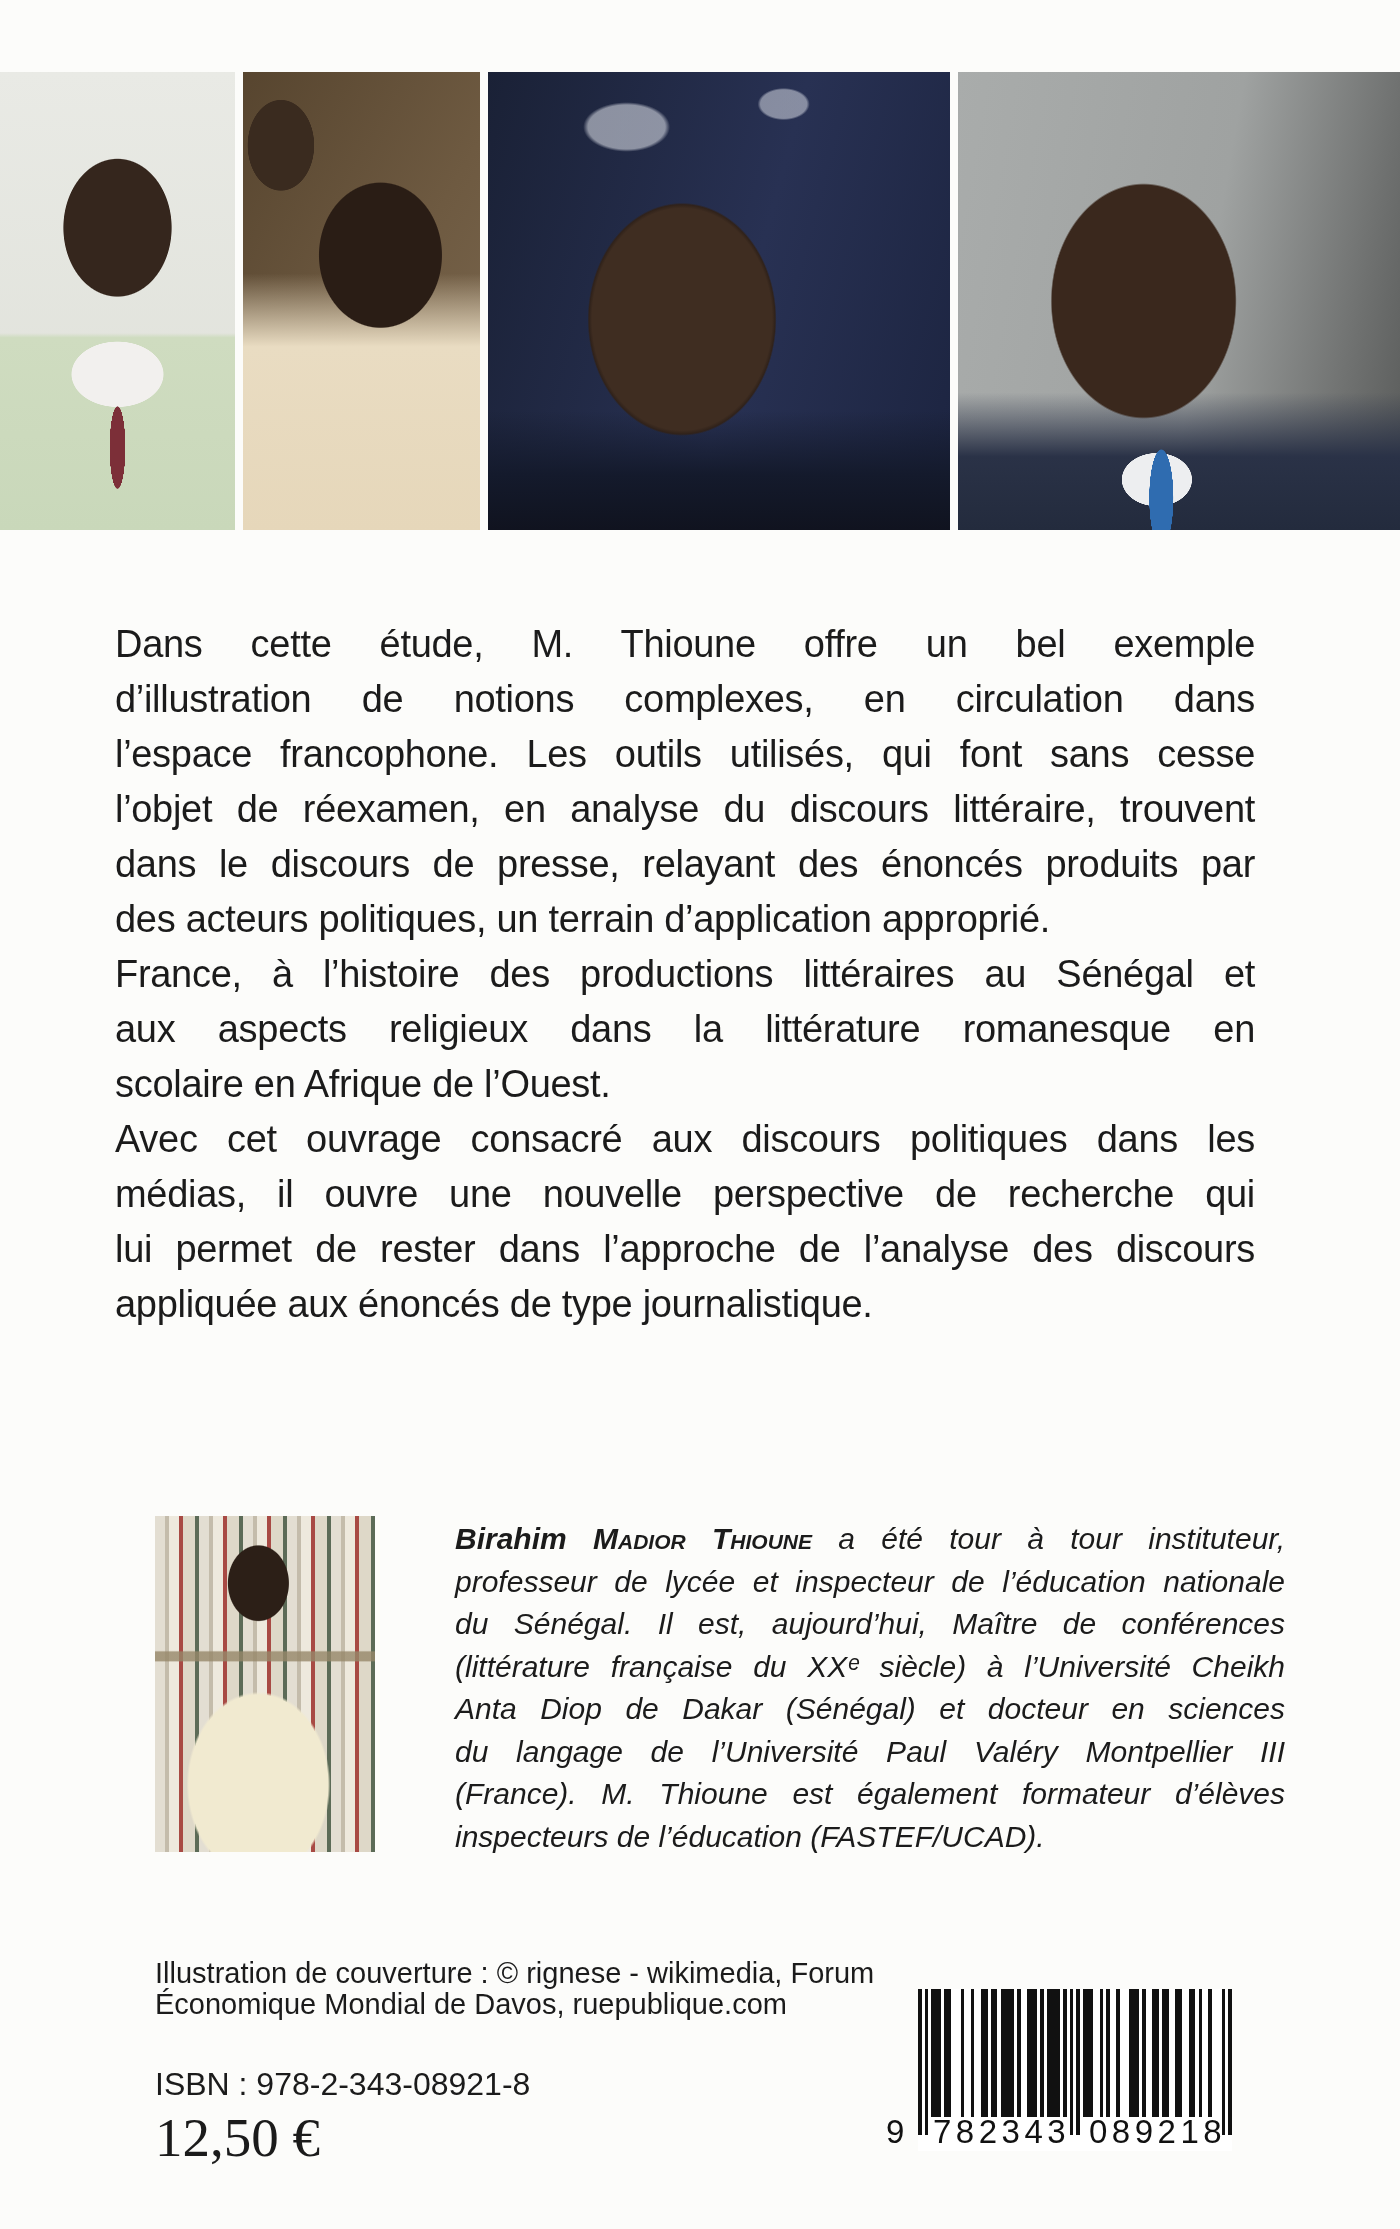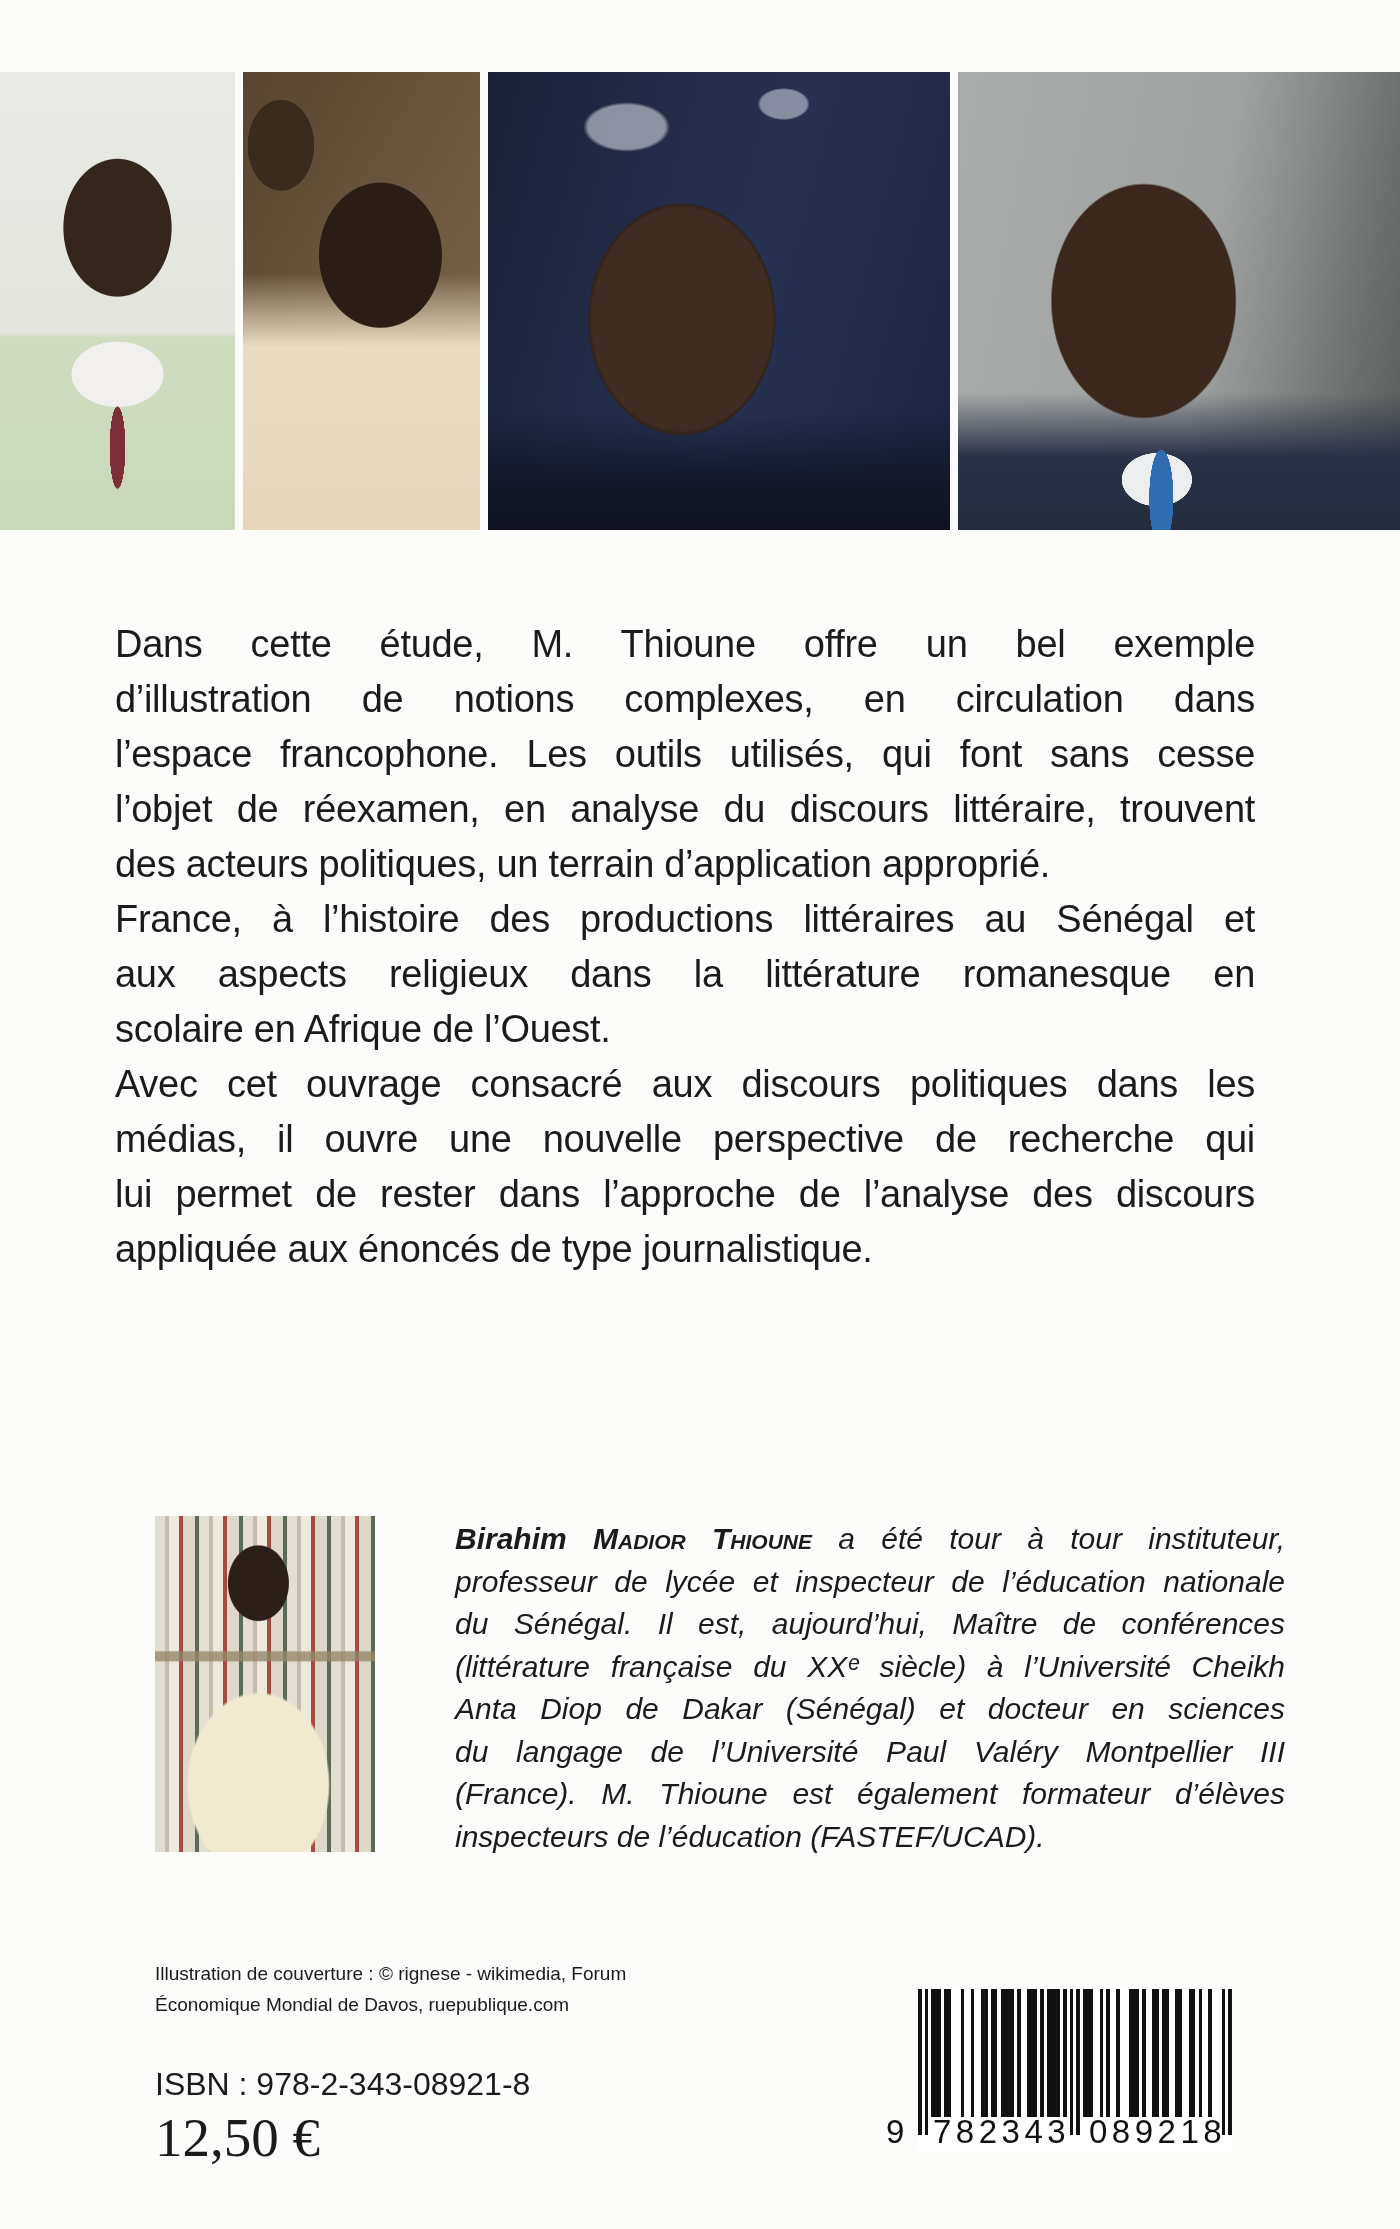--- a/index.html
+++ b/index.html
@@ -40,21 +40,21 @@
   .bio-photo{position:absolute;left:155px;top:1516px;width:220px;height:336px;background:
       radial-gradient(ellipse 50px 62px at 47% 20%, #2c1f17 60%, rgba(44,31,23,0) 62%),
       radial-gradient(ellipse 116px 150px at 47% 80%, #f1ead0 60%, rgba(241,234,208,0) 62%),
       linear-gradient(to bottom, rgba(0,0,0,0) 40%, rgba(150,135,105,0.8) 40.5%, rgba(150,135,105,0.8) 43%, rgba(0,0,0,0) 43.5%),
       repeating-linear-gradient(90deg, #e3ded2 0 10px, #c4bcab 10px 14px, #eee9dd 14px 24px, #a84a44 24px 28px, #ded8c8 28px 40px, #5c6b57 40px 44px);}
   .bio{position:absolute;left:455px;top:1518px;width:830px;
        font-size:30px;line-height:42.5px;font-style:italic;}
   .bio .bname{font-weight:bold;}
   .bio .bcaps{font-weight:bold;font-variant:small-caps;}
 
-  .credit{position:absolute;left:155px;top:1958px;font-size:19px;line-height:31px;}
+  .credit{position:absolute;left:155px;top:1958px;font-size:29px;line-height:31px;}
   .credit .tline{text-align:left;text-align-last:left;}
   .isbn{position:absolute;left:155px;top:2066px;font-size:32px;}
   .price{position:absolute;left:155px;top:2106px;font-family:"Liberation Serif","DejaVu Serif",serif;font-size:55px;}
 
   
   .barcode{position:absolute;left:918px;top:1989px;width:314px;height:162px;background:#ffffff;}
   .bc-bars{position:absolute;left:0;top:0;width:314px;height:146px;}
   .bc-digits span{position:absolute;font-size:33px;color:#111;}
   .bc-first{left:-32px;top:124px;}
   .bc-left{left:15px;top:124px;letter-spacing:4.5px;}
@@ -70,20 +70,21 @@
     <div class="photo photo-2"></div>
     <div class="photo photo-3"></div>
     <div class="photo photo-4"></div>
   </div>
 
   <div class="synopsis">
       <div class="tline">Dans cette étude, M. Thioune offre un bel exemple</div>
       <div class="tline">d’illustration de notions complexes, en circulation dans</div>
       <div class="tline">l’espace francophone. Les outils utilisés, qui font sans cesse</div>
       <div class="tline">l’objet de réexamen, en analyse du discours littéraire, trouvent</div>
+      <div class="tline">dans le discours de presse, relayant des énoncés produits par</div>
       <div class="tline tend">des acteurs politiques, un terrain d’application approprié.</div>
       <div class="tline">France, à l’histoire des productions littéraires au Sénégal et</div>
       <div class="tline">aux aspects religieux dans la littérature romanesque en</div>
       <div class="tline tend">scolaire en Afrique de l’Ouest.</div>
       <div class="tline">Avec cet ouvrage consacré aux discours politiques dans les</div>
       <div class="tline">médias, il ouvre une nouvelle perspective de recherche qui</div>
       <div class="tline">lui permet de rester dans l’approche de l’analyse des discours</div>
       <div class="tline tend">appliquée aux énoncés de type journalistique.</div>
     </div>
 

